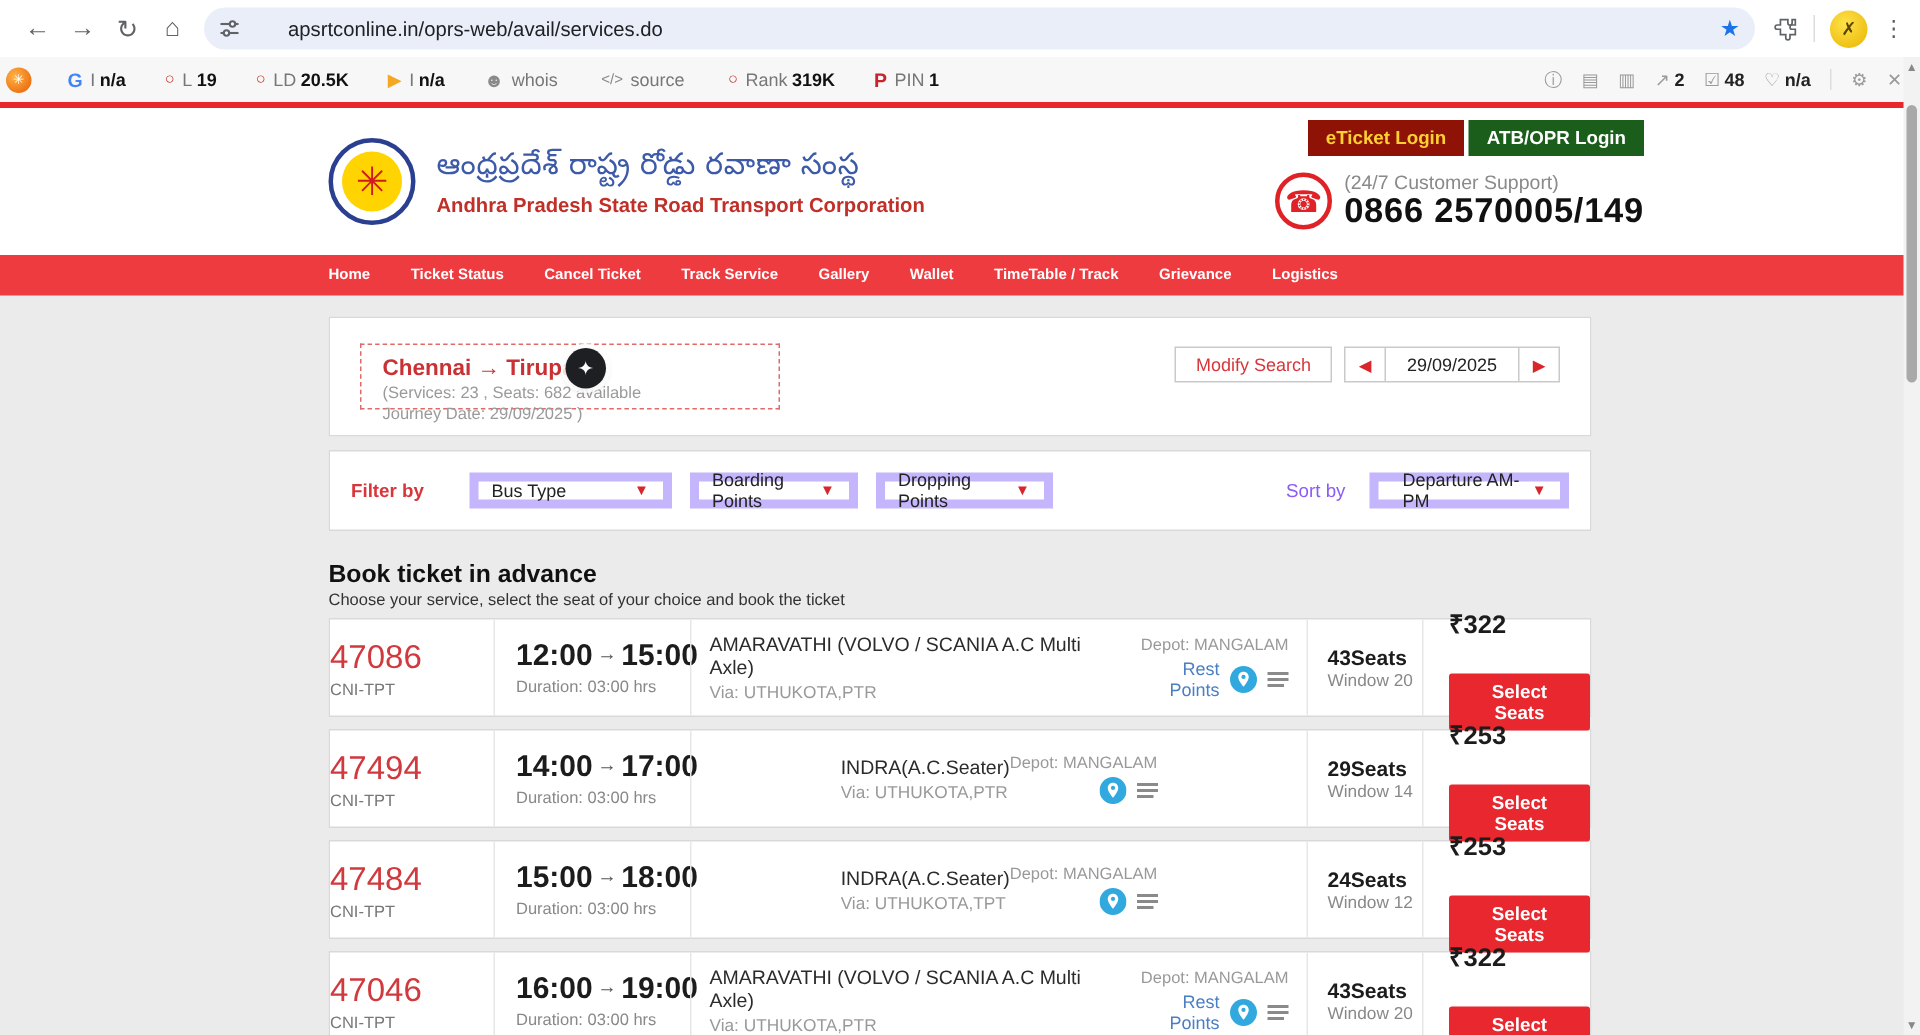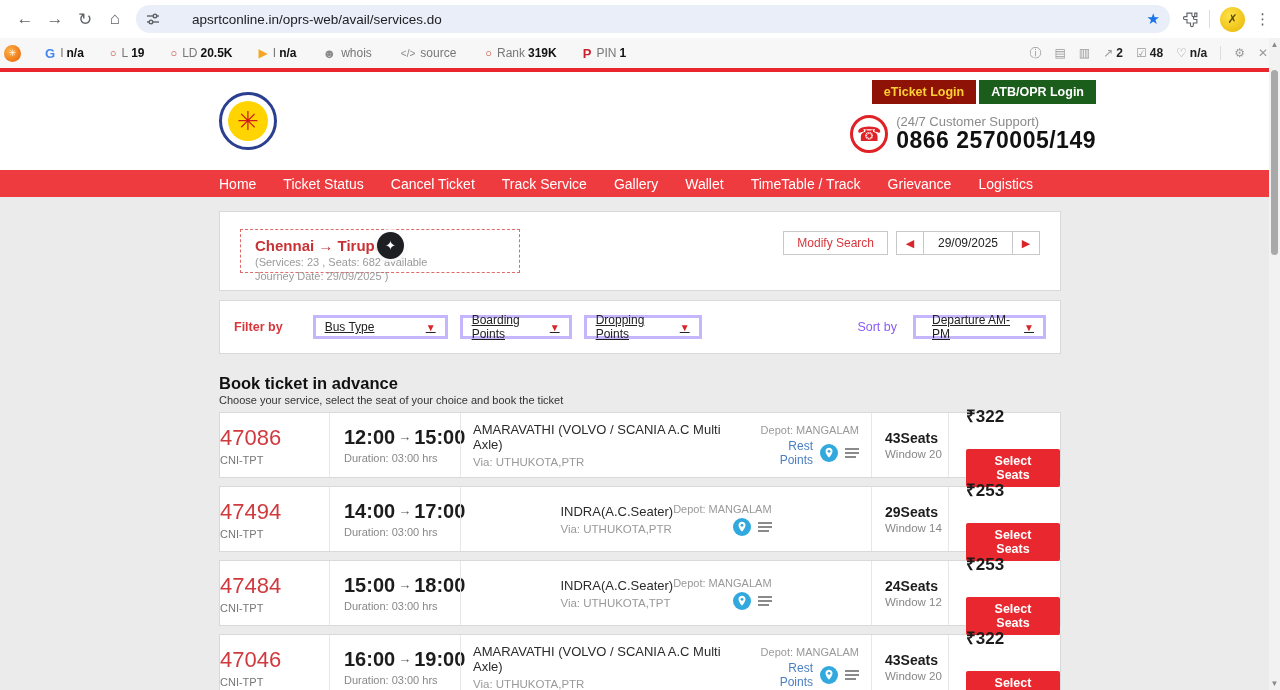--- a/index.html
+++ b/index.html
@@ -48,40 +48,40 @@
   .btn-atb { background: #1b5e1b; color: #fff; font-size: 12.5px; font-weight: bold; padding: 3px 12px; border: none; cursor: pointer; }
   .support { display: flex; align-items: center; margin-top: 10px; }
   .phone-ring { width: 38px; height: 38px; border: 3px solid #e02227; border-radius: 50%; display: flex; align-items: center; justify-content: center; color: #e02227; font-size: 20px; margin-right: 8px; flex-shrink: 0; }
   .support-text { text-align: left; }
   .support-line { color: #8a8a8a; font-size: 13px; }
   .support-phone { color: #111; font-size: 23px; font-weight: bold; letter-spacing: 0.5px; margin-top: -2px; }
 
   
   .main-nav { background: #ee3b40; height: 27px; }
   .main-nav .container { display: flex; align-items: center; height: 27px; gap: 27px; padding-left: 0; }
-  .nav-item { color: #fff; font-size: 14px; font-weight: normal; cursor: pointer; white-space: nowrap; }
+  .nav-item { color: #fff; font-size: 10px; font-weight: bold; cursor: pointer; white-space: nowrap; }
 
   
   .content { padding-top: 14px; }
   .card { background: #fff; border: 1px solid #d9d9d9; }
   .search-card { height: 80px; padding: 17px 20px; display: flex; justify-content: space-between; position: relative; margin-bottom: 9px; }
   .route-box { border: 1px dashed #e06a6a; padding: 7px 14px 6px; width: 280px; position: relative; }
   .route-title { color: #c93235; font-size: 15px; font-weight: bold; }
   .route-sub { color: #9a9a9a; font-size: 11px; margin-top: 2px; }
   .ai-badge { position: absolute; left: 136px; top: 2px; width: 27px; height: 27px; border-radius: 50%; background: #1e1f22; box-shadow: 0 0 0 3px rgba(255,255,255,0.85), 0 1px 4px rgba(0,0,0,0.4); display: flex; align-items: center; justify-content: center; color: #fff; font-size: 13px; cursor: pointer; }
   .search-controls { display: flex; align-items: flex-start; margin-top: 2px; }
   .modify-btn { border: 1px solid #c9c9c9; background: #fff; color: #d8363b; font-size: 12px; padding: 4px 13px; cursor: pointer; margin-right: 8px; height: 24px; }
   .date-strip { display: flex; border: 1px solid #c9c9c9; height: 24px; }
   .date-cell { display: flex; align-items: center; justify-content: center; font-size: 12px; color: #222; }
   .date-arrow { width: 26px; color: #d8262c; cursor: pointer; font-size: 11px; }
   .date-value { width: 90px; border-left: 1px solid #c9c9c9; border-right: 1px solid #c9c9c9; }
 
   .filter-card { height: 54px; padding: 7px 14px; display: flex; align-items: center; margin-bottom: 20px; }
   .filter-label { color: #d8363b; font-size: 12.5px; font-weight: bold; margin-right: 30px; }
-  .dropdown { border: 3px solid #c4b5fd; height: 24px; display: inline-flex; align-items: center; justify-content: space-between; padding: 0 9px; font-size: 12px; color: #222; margin-right: 12px; cursor: pointer; background: #fff; text-decoration: underline; }
+  .dropdown { border: 6px solid #c4b5fd; height: 24px; display: inline-flex; align-items: center; justify-content: space-between; padding: 0 9px; font-size: 12px; color: #222; margin-right: 12px; cursor: pointer; background: #fff; }
   .dd-bus { width: 135px; } .dd-board { width: 112px; } .dd-drop { width: 118px; }
   .dd-arrow { color: #d8262c; font-size: 10px; margin-left: 8px; }
   .sort-wrap { margin-left: auto; display: flex; align-items: center; }
   .sort-label { color: #8b5cf6; font-size: 12.5px; font-weight: normal; margin-right: 16px; }
   .dd-sort { width: 133px; margin-right: 0; padding-left: 16px; }
 
   .booking-head { margin-bottom: 6px; }
   .booking-title { font-size: 16.5px; font-weight: bold; color: #111; }
   .booking-sub { font-size: 11px; color: #333; margin-top: 1px; }
 
@@ -229,20 +229,24 @@
 </div>
 <div class="red-line"></div>
 
 <div class="site-header">
   <div class="container header-flex">
     <div class="logo-circle">
       <div class="logo-inner">
           <span class="logo-star">✳</span>
         </div>
     </div>
+    <div class="brand">
+      <div class="brand-telugu">ఆంధ్రప్రదేశ్ రాష్ట్ర రోడ్డు రవాణా సంస్థ</div>
+      <div class="brand-english">Andhra Pradesh State Road Transport Corporation</div>
+    </div>
     <div class="header-right">
       <div class="login-btns">
         <button class="btn-eticket">eTicket Login</button>
         <button class="btn-atb">ATB/OPR Login</button>
       </div>
       <div class="support">
         <span class="phone-ring">
             <span>☎</span>
           </span>
         <span class="support-text">

